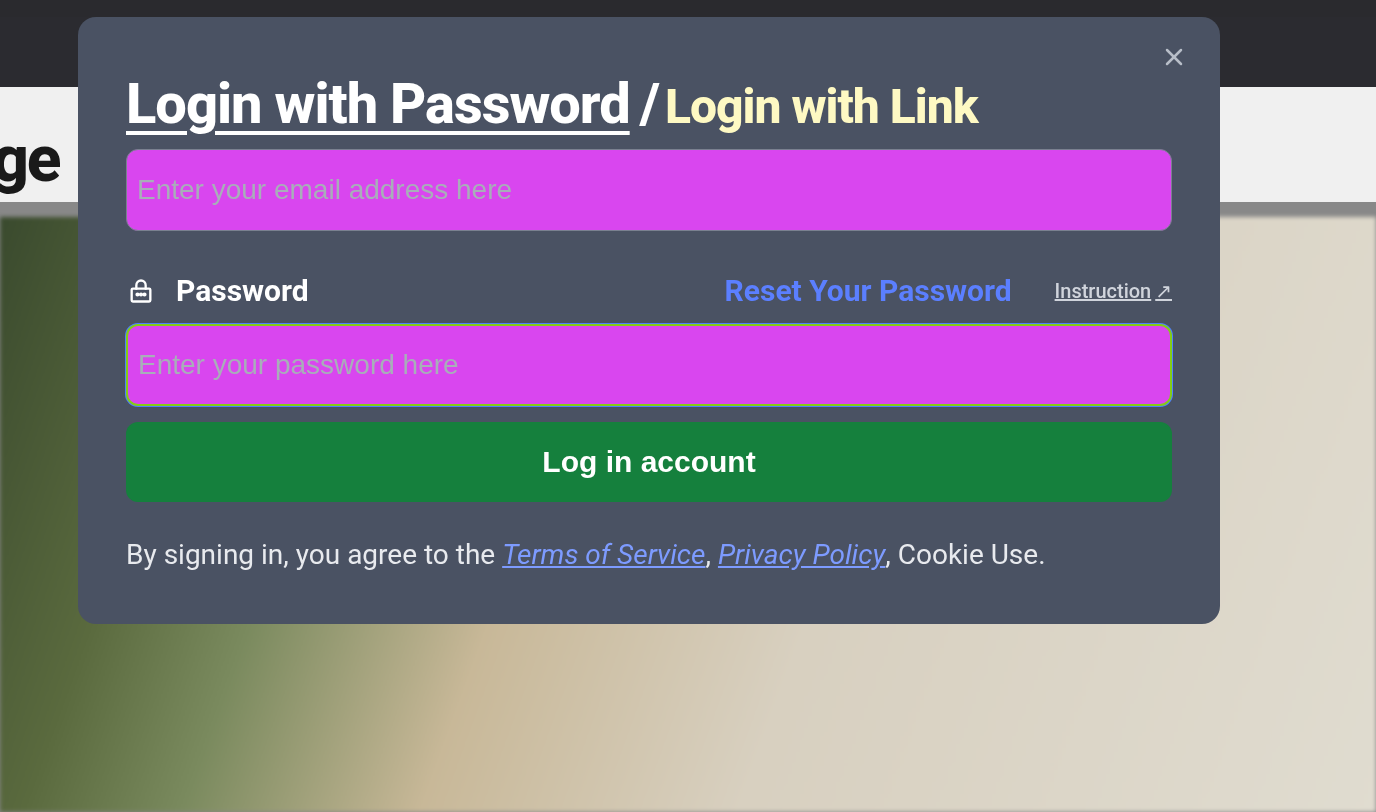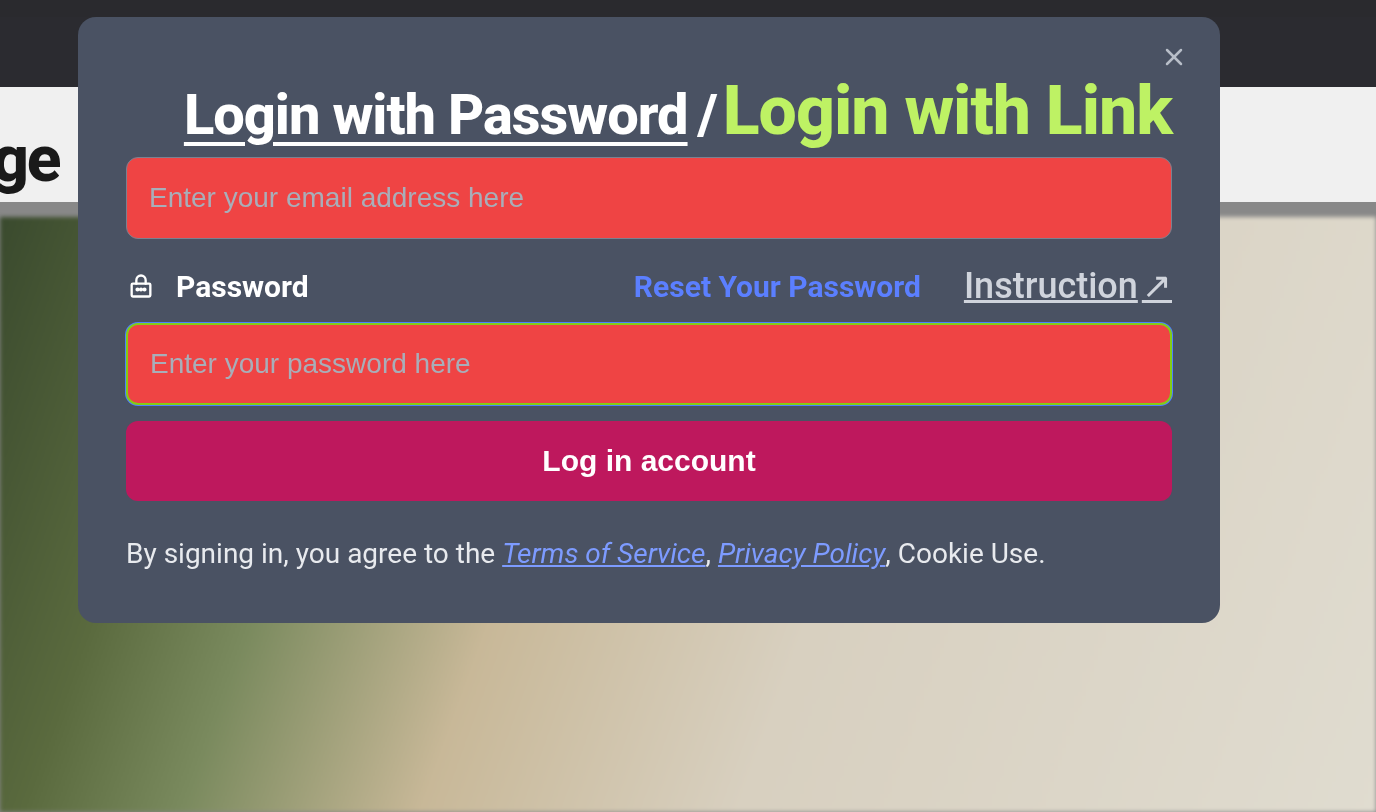--- a/index.html
+++ b/index.html
@@ -69,61 +69,60 @@
     color: #b8bec8;
     font-size: 24px;
     background: none;
     border: none;
   }
   .title-row {
     display: flex;
     align-items: baseline;
     gap: 0;
     margin-top: 6px;
-    margin-bottom: 6px;
-    justify-content: flex-end;
+    margin-bottom: 12px;
   }
   .title-active {
     font-size: 56px;
     font-weight: 800;
     color: #fff;
     text-decoration: underline;
     text-decoration-thickness: 4px;
     text-underline-offset: 8px;
     letter-spacing: -1px;
   }
   .title-sep {
     font-size: 56px;
     font-weight: 800;
     color: #fff;
     margin: 0 6px 0 10px;
     letter-spacing: -1px;
   }
   .title-inactive {
-    font-size: 68px;
-    font-weight: 800;
-    color: #bef264;
+    font-size: 48px;
+    font-weight: 800;
+    color: #fef9c3;
     letter-spacing: -1px;
     cursor: pointer;
   }
   .subtitle {
     font-size: 28px;
     color: #e8eaee;
     margin-bottom: 36px;
     font-weight: 400;
   }
   .field-label-row {
     display: flex;
     align-items: center;
     gap: 20px;
     margin-bottom: 16px;
   }
   .field-label-row.pwd {
     justify-content: space-between;
-    margin-top: 26px;
+    margin-top: 42px;
   }
   .label-left {
     display: flex;
     align-items: center;
     gap: 20px;
   }
   .field-icon {
     width: 30px;
     height: 30px;
     display: flex;
@@ -140,51 +139,51 @@
     align-items: center;
     gap: 43px;
   }
   .reset-link {
     font-size: 30px;
     font-weight: 700;
     color: #5b7fff;
     cursor: pointer;
   }
   .instruction-link {
-    font-size: 36px;
+    font-size: 20px;
     font-weight: 500;
     color: #d0d4dc;
     text-decoration: underline;
     cursor: pointer;
     display: flex;
     align-items: center;
     gap: 4px;
   }
   .text-input {
     width: 100%;
     height: 82px;
-    background: #ef4444;
+    background: #d946ef;
     border: 1px solid #7a8190;
     border-radius: 12px;
-    padding: 0 22px;
+    padding: 0 10px;
     font-size: 28px;
     color: #fff;
     outline: none;
   }
   .text-input::placeholder {
     color: #a8aeb9;
   }
   .text-input.focused {
     border: 2px solid #84cc16;
     box-shadow: 0 0 0 1px #4d7fff;
   }
   .login-btn {
     width: 100%;
     height: 80px;
-    background: #be185d;
+    background: #15803d;
     border: none;
     border-radius: 12px;
     color: #fff;
     font-size: 30px;
     font-weight: 700;
     cursor: pointer;
     margin-top: 16px;
   }
   .footer-text {
     font-size: 28px;

